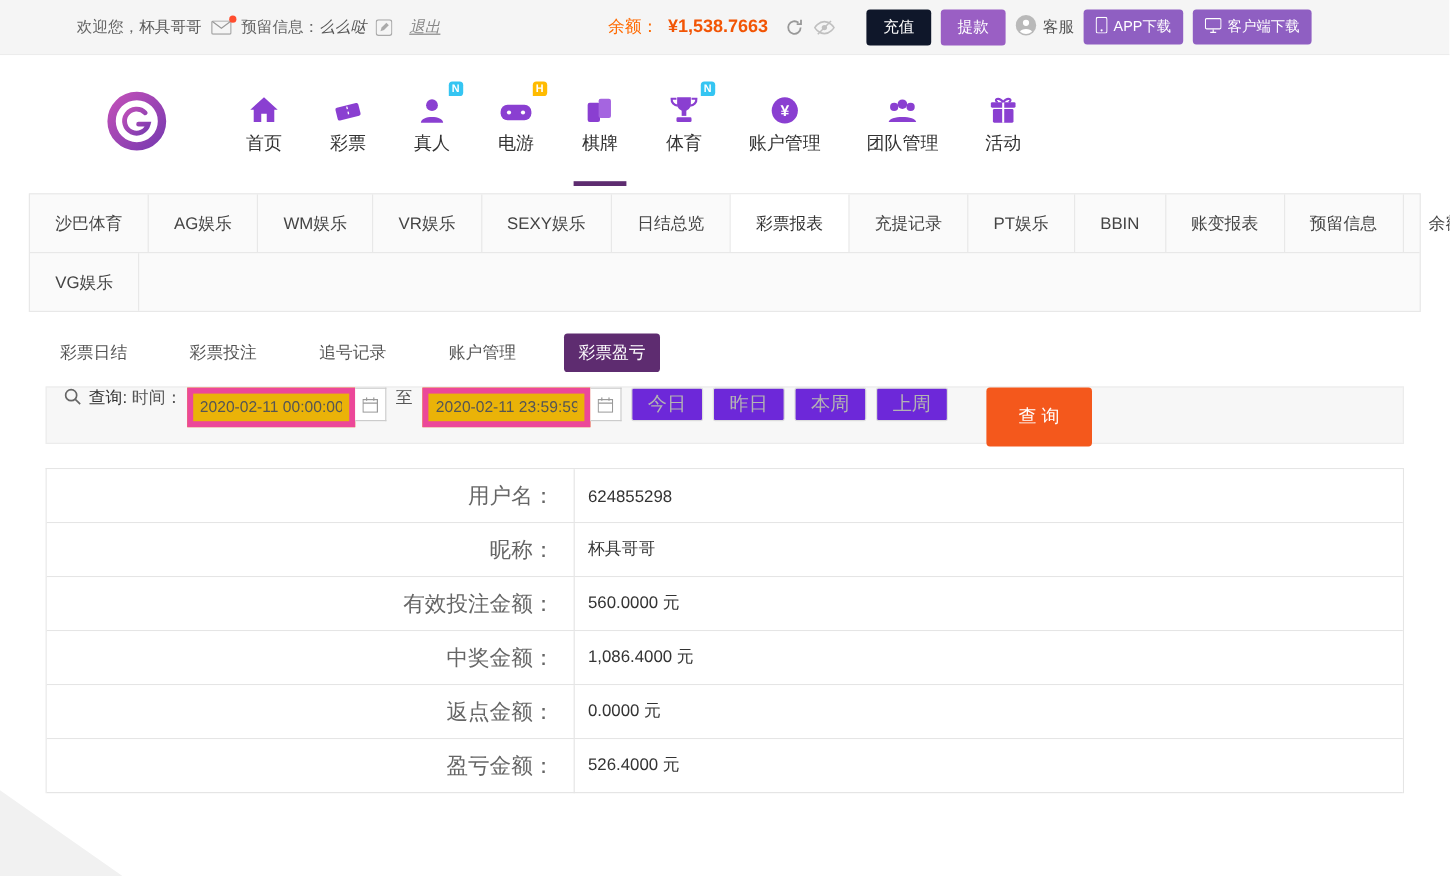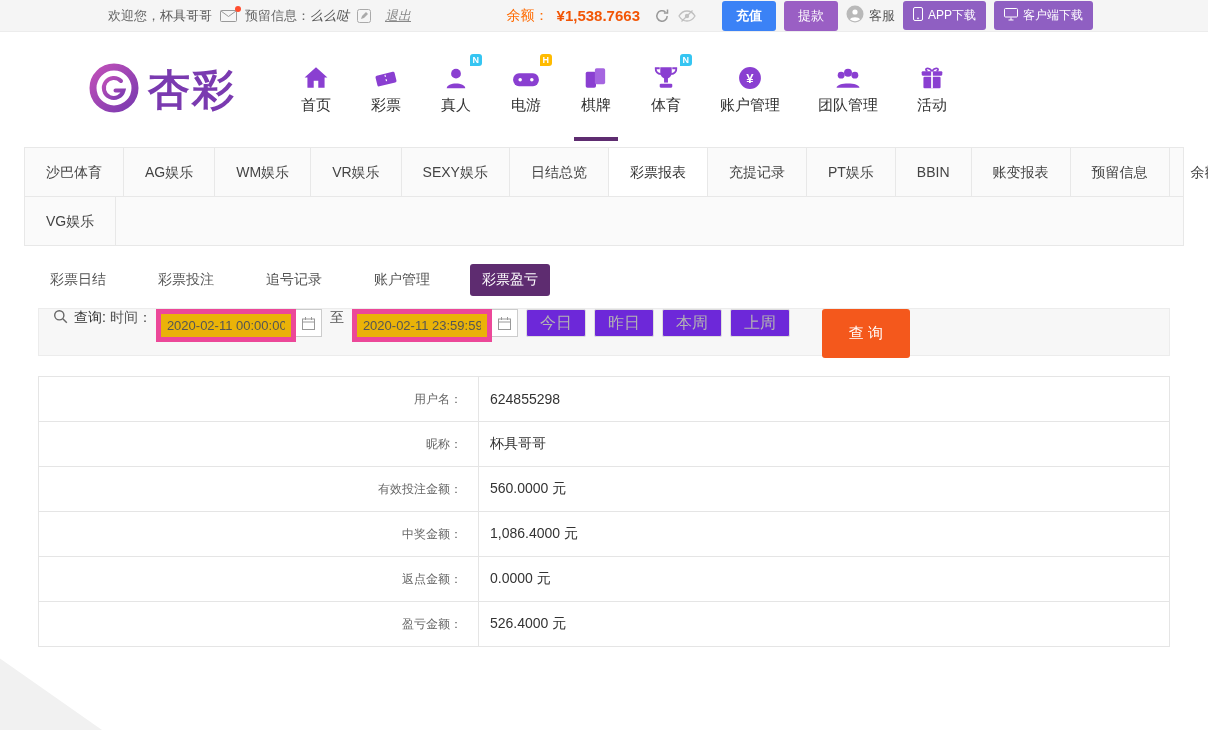--- a/index.html
+++ b/index.html
@@ -1,37 +1,37 @@
 <!DOCTYPE html>
 <html><head>
 <meta charset="utf-8">
 <style>
   * { margin:0; padding:0; box-sizing:border-box; }
   html,body { width:1208px; height:730px; background:#fff; overflow:hidden;
     font-family:"Liberation Sans","DejaVu Sans",sans-serif; color:#333; }
 
   
-  .topbar { height:32px; background:#f5f5f5; border-bottom:1px solid #ececec;
-    display:flex; align-items:center; padding:0 115px 0 108px; font-size:13px; color:#666; }
+  .topbar { height:46px; background:#f5f5f5; border-bottom:1px solid #ececec;
+    display:flex; align-items:center; padding:0 115px 0 64px; font-size:13px; color:#666; }
   .topbar .grp { display:flex; align-items:center; gap:8px; }
   .tb-left { gap:10px; }
   .username { color:#555; }
   .mail-wrap { position:relative; cursor:pointer; display:flex; }
   .mail-dot { position:absolute; top:-4px; right:-4px; width:6px; height:6px;
     border-radius:50%; background:#ff4d2e; }
   .reserved-value { font-style:italic; color:#555; }
   .logout { font-style:italic; text-decoration:underline; color:#888; cursor:pointer; margin-left:6px; }
   .tb-balance { margin-left:auto; gap:4px; }
   .balance-label { color:#ff6a00; font-size:14px; }
   .balance-value { color:#f25505; font-weight:bold; font-size:15px; }
   .tb-icons { margin-left:14px; gap:12px; }
   .tb-right { margin-left:26px; gap:10px; }
   .tb-btn { border:none; cursor:pointer; color:#fff; font-size:13px; padding:6px 14px;
     border-radius:3px; display:flex; align-items:center; gap:5px; font-family:inherit; }
-  .btn-recharge { background:#3b82f6;font-weight:bold; }
+  .btn-recharge { background:#0f172a; }
   .btn-withdraw { background:#9a5fc4; }
   .service { display:flex; align-items:center; gap:5px; color:#555; cursor:pointer; }
   .btn-dl { background:#8f5fc2; font-size:12px; padding:6px 10px; }
   .icon-btn { cursor:pointer; display:flex; }
 
   
   .header { height:115px; background:#fff; display:flex; align-items:center; padding:0 60px 0 88px; }
   .logo { display:flex; align-items:center; gap:8px; cursor:pointer; }
   .logo-text { font-size:42px; font-weight:bold; color:#7a3ab0; letter-spacing:2px; }
   .mainnav { display:flex; align-items:flex-end; gap:34px; margin-left:62px; }
@@ -71,21 +71,21 @@
     display:flex; align-items:center; justify-content:center; cursor:pointer; }
   .to-label { margin:0 8px; color:#555; }
   .quick-btn { height:28px; padding:0 13px; margin-left:8px; border:1px solid #ddd;
     background:#6d28d9; color:#b3b3b3; font-size:16px; cursor:pointer; border-radius:2px; font-family:inherit; }
   .search-btn { margin-left:32px; width:88px; height:49px; background:#f4581c; border:none;
     border-radius:3px; color:#fff; font-size:15px; cursor:pointer; font-family:inherit; }
 
   
   .result-table { margin:20px 38px 0; border:1px solid #e5e5e5; border-bottom:none; }
   .r-row { display:flex; height:45px; align-items:center; border-bottom:1px solid #e5e5e5; background:#fff; }
-  .r-label { width:440px; text-align:right; padding-right:16px; color:#666; font-size:12px;
+  .r-label { width:440px; text-align:right; padding-right:16px; color:#666; font-size:18px;
     border-right:1px solid #e5e5e5; line-height:45px; height:45px; }
   .r-value { padding-left:11px; color:#333; font-size:14px; }
 
   .corner-deco { position:fixed; left:-40px; bottom:-46px; width:130px; height:90px;
     background:#f1f1f1; transform:rotate(35deg); }
 </style>
 </head>
 <body>
 
 <div class="topbar">
@@ -170,21 +170,20 @@
         <defs>
             <linearGradient id="lg1" x1="0" y1="0" x2="1" y2="1">
           <stop offset="0" stop-color="#c050b8"></stop>
               <stop offset="1" stop-color="#7a3ab0"></stop>
         </linearGradient>
           </defs>
         <circle cx="26" cy="26" r="21" fill="none" stroke="url(#lg1)" stroke-width="7"></circle>
         <path d="M33 19a10 10 0 1 0 2.5 9.5h-8" fill="none" stroke="url(#lg1)" stroke-width="4" stroke-linecap="round"></path>
       </svg>
     </span>
-    <span class="logo-text">杏彩</span>
   </div>
 
   <div class="mainnav">
 
     <div class="nav-item">
       <span class="nav-ico">
         <svg width="26" height="24" viewBox="0 0 22 21" fill="#8a3fd1">
             <path d="M11 1L1 10h2.5v9h5.5v-6h4v6h5.5v-9H21z"></path>
           </svg>
       </span>

